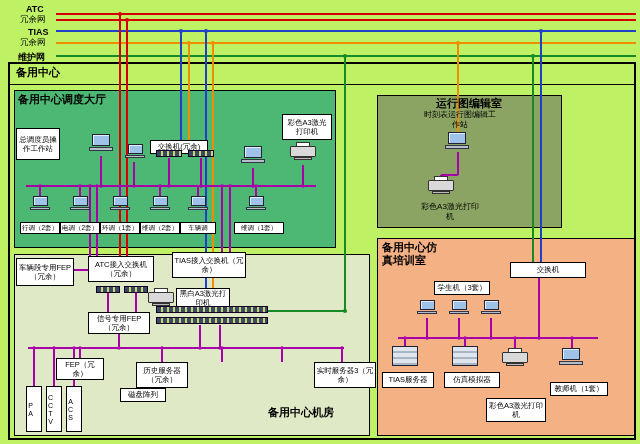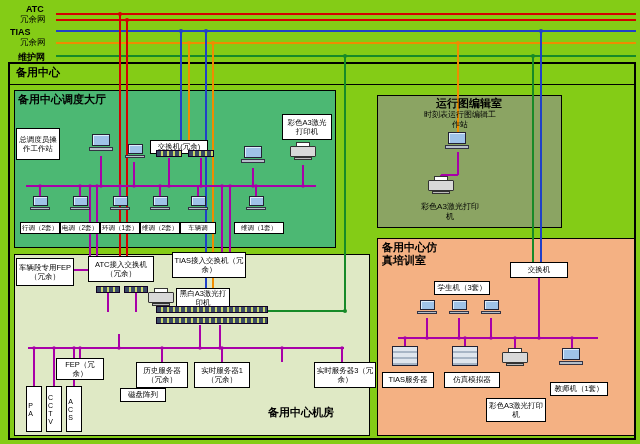--- a/index.html
+++ b/index.html
@@ -1,18 +1,18 @@
 <!DOCTYPE html>
 <html><head>
 <meta charset="utf-8">
 <style>
   *{margin:0;padding:0;box-sizing:border-box}
   html,body{background:#fff}
   body{font-family:"Liberation Sans",sans-serif;color:#000}
-  #canvas{position:relative;width:640px;height:444px;background:#84cc16;overflow:hidden}
+  #canvas{position:relative;width:640px;height:444px;background:#bef264;overflow:hidden}
 
   .room{position:absolute;border:1px solid #000;z-index:1}
   #room-dispatch{left:14px;top:90px;width:322px;height:158px;background:#4cb873}
   #room-editing{left:377px;top:95px;width:185px;height:133px;background:#8ba463}
   #room-machine{left:14px;top:254px;width:356px;height:182px;background:#dfe9c5}
   #room-training{left:377px;top:238px;width:258px;height:198px;background:#f4b183}
   #outer-box{position:absolute;left:8px;top:62px;width:628px;height:378px;border:2px solid #000;z-index:1}
   #outer-rule{position:absolute;left:9px;top:84px;width:626px;border-top:1px solid #000;z-index:1}
 
   #wires{position:absolute;left:0;top:0;z-index:3;pointer-events:none}
@@ -52,21 +52,21 @@
   .vbox{position:absolute;z-index:4;width:16px;background:#fff;border:1px solid #000;font-size:7px;
        writing-mode:vertical-lr;text-orientation:upright;text-align:center;letter-spacing:1px;padding-top:2px}
 </style>
 </head>
 <body>
 
 <div id="canvas">
 
   <div class="bus-label" style="left:26px;top:4px">ATC</div>
   <div class="bus-sub" style="left:20px;top:14px">冗余网</div>
-  <div class="bus-label" style="left:10px;top:27px">TIAS</div>
+  <div class="bus-label" style="left:28px;top:27px">TIAS</div>
   <div class="bus-sub" style="left:20px;top:37px">冗余网</div>
   <div class="bus-label" style="left:18px;top:51px">维护网</div>
 
   <div id="outer-box"></div>
   <div id="outer-rule"></div>
   <div class="room-title" style="left:16px;top:66px">备用中心</div>
 
   <div id="room-dispatch" class="room"></div>
   <div id="room-editing" class="room"></div>
   <div id="room-machine" class="room"></div>
@@ -270,32 +270,32 @@
   <div class="icon-switchbar" style="left:124px;top:286px;width:24px"></div>
   <div class="icon-printer" style="left:148px;top:288px">
       <div class="paper"></div>
       <div class="pbody"></div>
       <div class="tray"></div>
     </div>
   <div class="lbl" style="left:176px;top:288px;width:54px;height:20px">黑白A3激光打印机</div>
   <div class="lbl" style="left:172px;top:252px;width:74px;height:26px">TIAS接入交换机（冗余）</div>
   <div class="icon-switchbar" style="left:156px;top:306px;width:112px"></div>
   <div class="icon-switchbar" style="left:156px;top:317px;width:112px"></div>
+  <div class="lbl" style="left:88px;top:312px;width:62px;height:22px">信号专用FEP（冗余）</div>
   <div class="lbl" style="left:56px;top:358px;width:48px;height:22px">FEP（冗余）</div>
   <div class="lbl" style="left:136px;top:362px;width:52px;height:26px">历史服务器（冗余）</div>
-  <div class="lbl" style="left:194px;top:362px;width:56px;height:26px">实时服务器1（冗余）</div>
   <div class="lbl" style="left:314px;top:362px;width:62px;height:26px">实时服务器3（冗余）</div>
   <div class="lbl" style="left:120px;top:388px;width:46px;height:14px">磁盘阵列</div>
   <div class="vbox" style="left:26px;top:386px;height:46px">PA</div>
   <div class="vbox" style="left:46px;top:386px;height:46px">CCTV</div>
   <div class="vbox" style="left:66px;top:386px;height:46px">ACS</div>
   <div class="room-title" style="left:268px;top:406px">备用中心机房</div>
 
   <div class="room-title" style="left:382px;top:241px;width:62px">备用中心仿真培训室</div>
-  <div class="lbl" style="left:510px;top:262px;width:58px;height:16px">交换机</div>
+  <div class="lbl" style="left:510px;top:262px;width:76px;height:16px">交换机</div>
   <div class="lbl" style="left:434px;top:281px;width:56px;height:14px">学生机（3套）</div>
   <div class="icon-ws sm" style="left:416px;top:300px">
       <div class="mon"></div>
       <div class="kb"></div>
     </div>
   <div class="icon-ws sm" style="left:448px;top:300px">
       <div class="mon"></div>
       <div class="kb"></div>
     </div>
   <div class="icon-ws sm" style="left:480px;top:300px">

